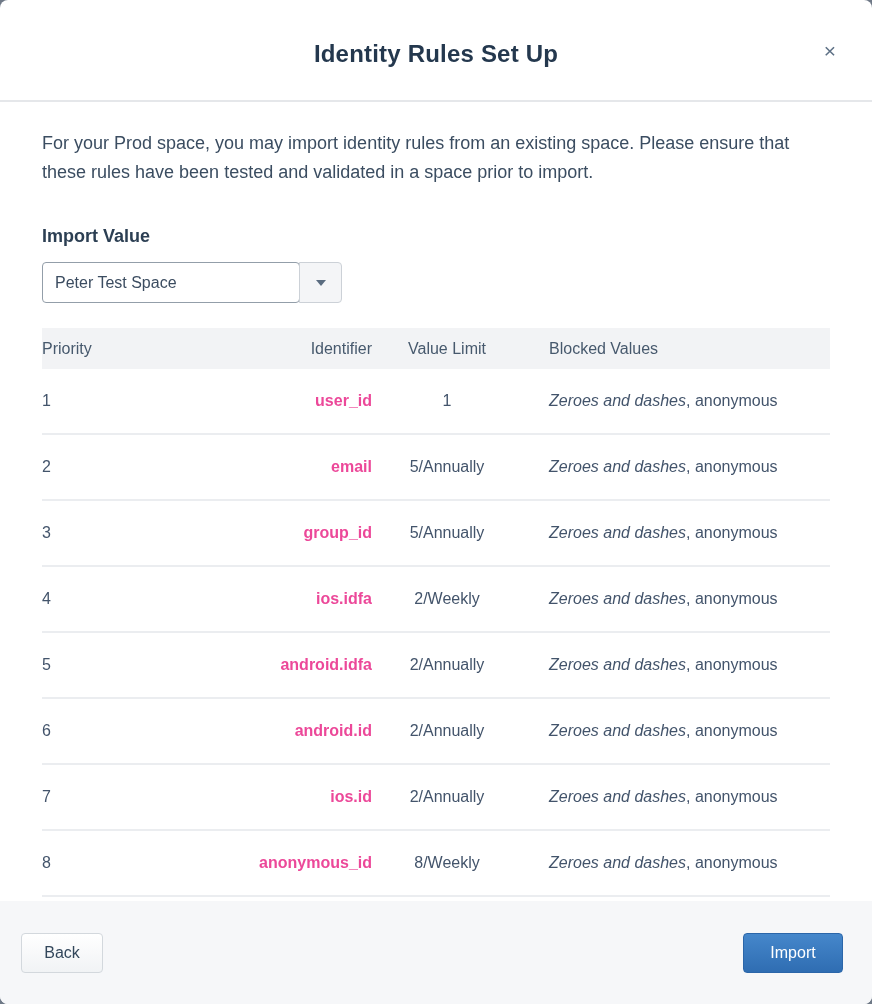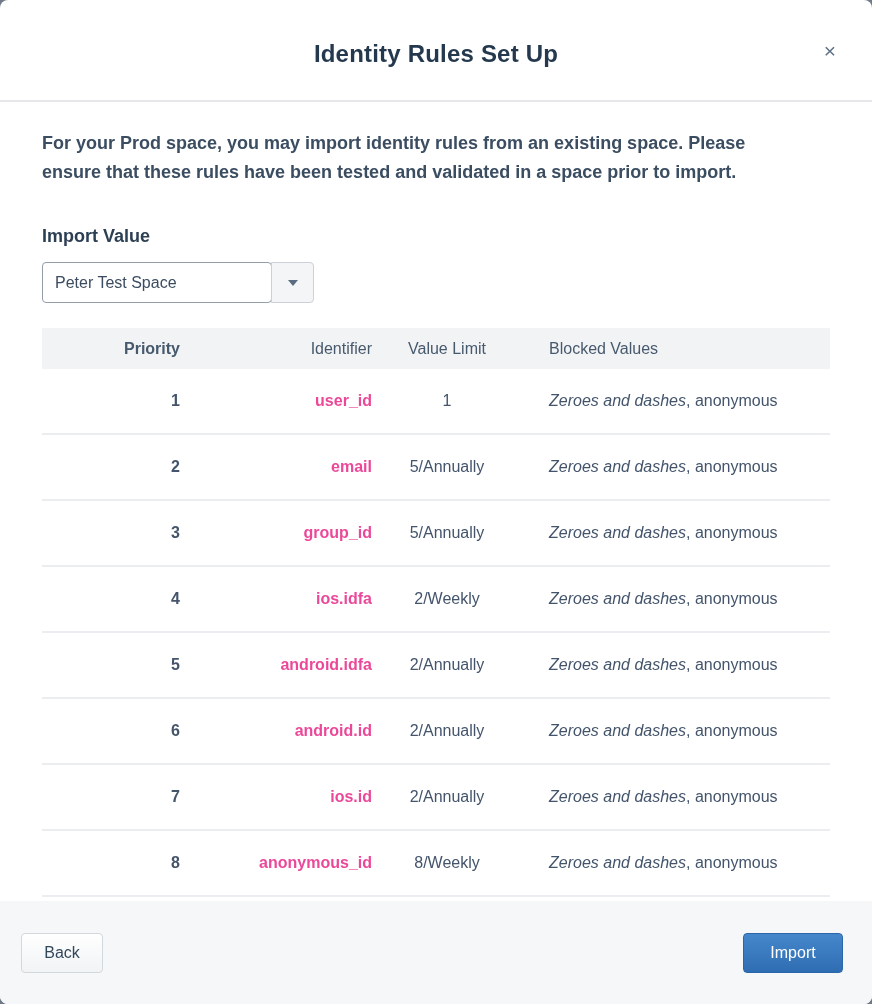--- a/index.html
+++ b/index.html
@@ -33,30 +33,30 @@
     position: absolute; top: 38px; right: 34px;
     background: none; border: none; padding: 2px;
     font-size: 21px; line-height: 1; color: #5d7085;
     cursor: pointer; font-family: inherit;
   }
   
   .modal-body { flex: 1; padding: 0 42px; overflow: hidden; }
   .desc {
     margin: 27px 0 0;
     font-size: 18px; line-height: 29px;
-    color: #3b4d61; max-width: 757px; font-weight: bold;
+    color: #3b4d61; max-width: 757px;
   }
   .label {
     margin-top: 39px;
     font-size: 18px; font-weight: 700; color: #2c3f53;
   }
   .combo { margin-top: 15px; display: flex; align-items: stretch; height: 41px; }
   .combo-input {
     box-sizing: border-box; flex: none;
-    width: 230px; height: 41px;
+    width: 258px; height: 41px;
     border: 1px solid #939ea9; border-radius: 4px;
     padding: 0 12px; background: #fff;
     font-size: 16px; color: #3b4c60; font-family: inherit;
     outline: none;
   }
   .combo-btn {
     box-sizing: border-box; flex: none;
     width: 43px; height: 41px; margin-left: -1px;
     border: 1px solid #ccd1d7; border-radius: 0 4px 4px 0;
     background: #f4f5f7;
@@ -77,21 +77,21 @@
     align-items: center;
   }
   .thead {
     height: 41px; background: #f2f3f5;
     font-size: 16px; color: #47596d;
   }
   .trow {
     height: 64px; border-bottom: 2px solid #ebedf0;
     font-size: 16px; color: #43546b;
   }
-  .c1 { text-align: right; font-weight: bold; }
+  .c1 { text-align: left; }
   .c2 { padding-left: 16px; text-align: right; }
   .c3 { text-align: center; }
   .c4 { padding-left: 27px; }
   .idf { font-weight: 700; color: #ec4899; }
   .bv em { font-style: italic; margin-top: 7px; }
   
   .modal-footer {
     flex: none; height: 103px;
     background: #f6f7f9;
     display: flex; align-items: center; justify-content: space-between;

